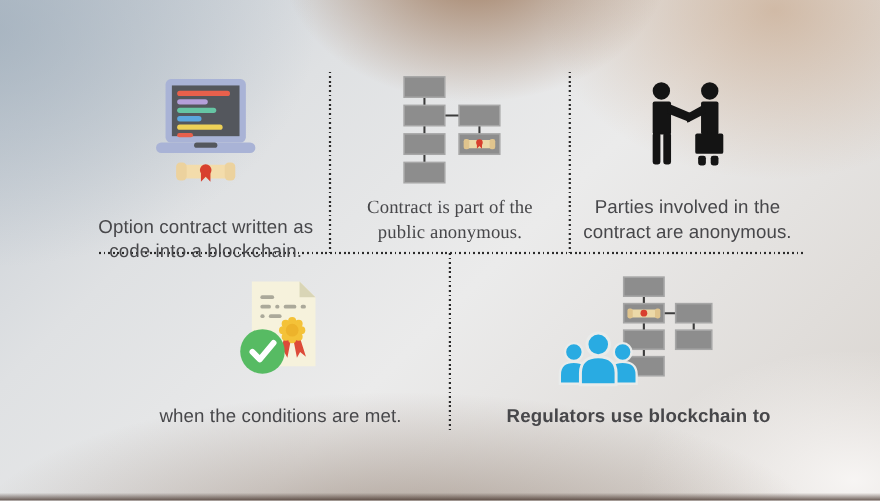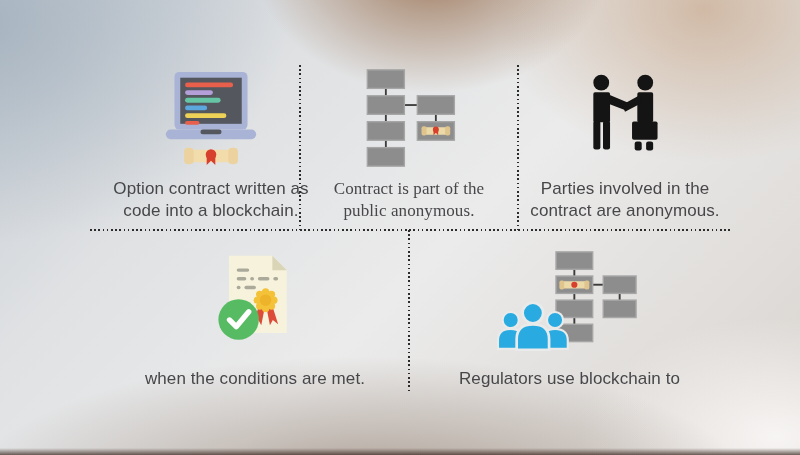--- a/index.html
+++ b/index.html
@@ -22,25 +22,25 @@
     font-size:17px;line-height:1.28;letter-spacing:.1px;
   }
   .vline{position:absolute;width:2px;
     background:repeating-linear-gradient(to bottom,#2b2b2b 0 1.6px,rgba(0,0,0,0) 1.6px 4.2px);}
   .hline{position:absolute;height:2px;
     background:repeating-linear-gradient(to right,#2b2b2b 0 1.6px,rgba(0,0,0,0) 1.6px 4.2px);}
   #v1{left:299px;top:65px;height:165px;}
   #v2{left:517px;top:65px;height:165px;}
   #v3{left:408px;top:230px;height:162px;}
   #h1{left:90px;top:229px;width:640px;}
-  #cell-1{left:104px;top:56px;width:214px;}
+  #cell-1{left:80px;top:56px;width:214px;gap:18px;}
   #cell-2{left:300px;top:56px;width:218px;font-family:Liberation Serif, serif;}
   #cell-3{left:518px;top:56px;width:214px;}
   #cell-4{left:100px;top:246px;width:310px;}
-  #cell-5{left:409px;top:246px;width:321px;}
+  #cell-5{left:420px;top:246px;width:321px;font-weight:bold;}
   .icon-box{height:112px;}
 </style>
 </head>
 <body>
 
 <div class="stage">
 
   <div class="hline" id="h1"></div>
   <div class="vline" id="v1"></div>
   <div class="vline" id="v2"></div>

